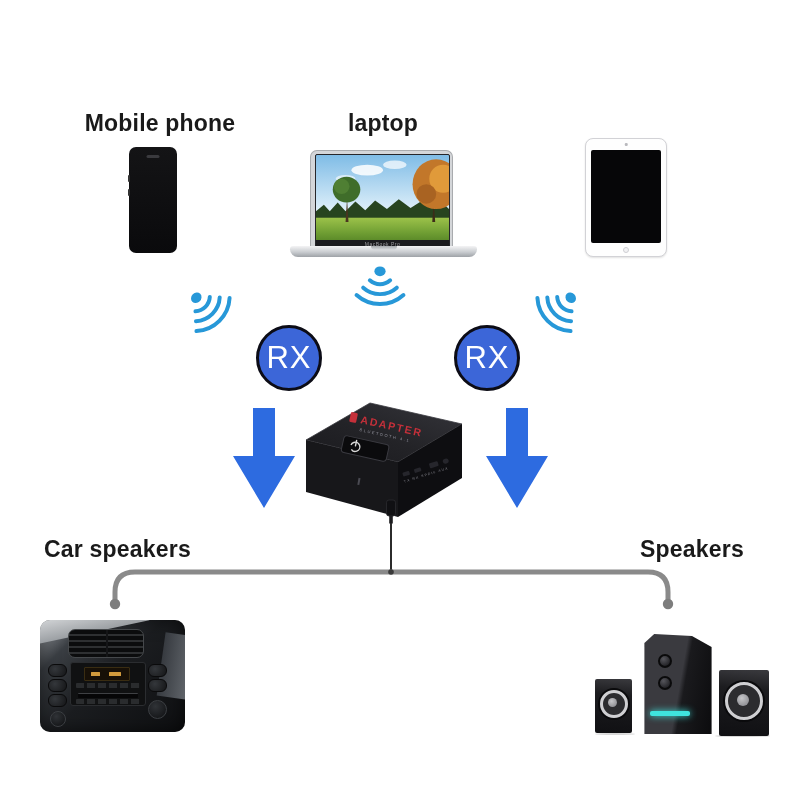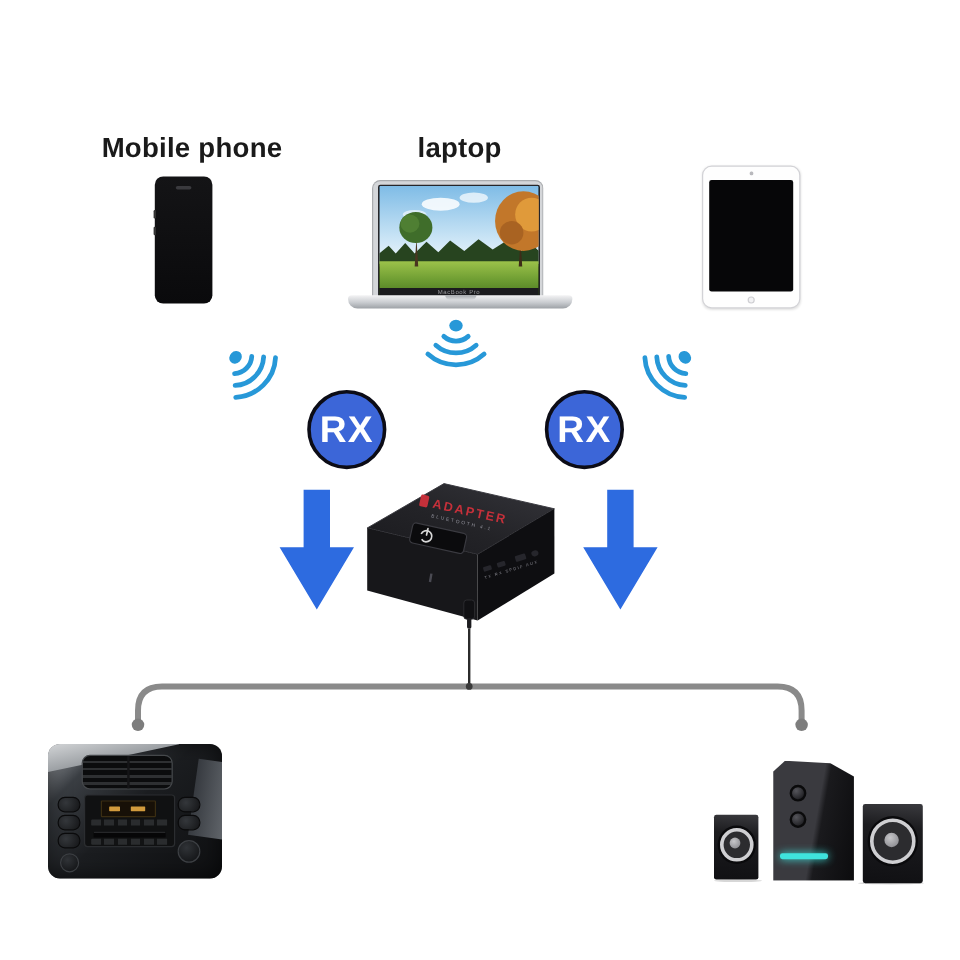--- a/index.html
+++ b/index.html
@@ -25,21 +25,21 @@
   .pad{left:585px;top:138px;width:80px;height:117px;background:#fefefe;border:1px solid #d2d2d6;border-radius:8px;box-shadow:0 1px 2px rgba(0,0,0,.12);}
   .pad .screen{position:absolute;left:5px;right:5px;top:11px;bottom:13px;background:#060608;border-radius:2px;}
   .pad .cam{position:absolute;left:50%;top:4px;transform:translateX(-50%);width:2.5px;height:2.5px;border-radius:50%;background:#b9b9bd;}
   .pad .home{position:absolute;left:50%;bottom:3px;transform:translateX(-50%);width:6px;height:6px;border-radius:50%;border:1px solid #cfcfd3;background:#f2f2f4;box-sizing:border-box;}
 
   
   .wifi{width:70px;height:49px;}
   .wifi svg{display:block;width:100%;height:100%;}
 
   
-  .rx{width:66px;height:66px;border-radius:50%;background:var(--rx-fill,#3c66d8);border:3px solid var(--rx-border,#0c0c16);box-sizing:border-box;display:flex;align-items:center;justify-content:center;color:#fff;font-size:31px;font-weight:700;letter-spacing:1px;}
+  .rx{width:66px;height:66px;border-radius:50%;background:var(--rx-fill,#3c66d8);border:3px solid var(--rx-border,#0c0c16);box-sizing:border-box;display:flex;align-items:center;justify-content:center;color:#fff;font-size:31px;font-weight:400;letter-spacing:1px;}
 
   
   .arrow svg{display:block;}
 
   
   .cable{left:390px;top:524px;width:2px;height:50px;background:#2b2b2b;}
 
   
   .car{left:40px;top:620px;width:145px;height:112px;border-radius:10px;overflow:hidden;background:linear-gradient(135deg,#c3c6c9 0%,#82868b 7%,#3a3e43 20%,#1b1d20 48%,#0e0f11 100%);box-shadow:inset 0 0 18px rgba(0,0,0,.6);}
   .car .vent{position:absolute;left:28px;top:9px;width:74px;height:27px;background:repeating-linear-gradient(180deg,#0b0c0d 0 4px,#2e3032 4px 6px);border:1px solid #45484b;border-radius:7px;}
@@ -200,20 +200,22 @@
 
       <g>
         <rect x="90.5" y="104" width="9" height="16" rx="2.5" fill="#101013" stroke="#2c2c30" stroke-width="0.8"></rect>
         <rect x="93.2" y="119" width="3.6" height="9" rx="1.5" fill="#1c1c1f"></rect>
       </g>
     </svg>
   </div>
 
   <div class="abs cable"></div>
 
+  <div class="label" style="left:44px;top:536px;">Car speakers</div>
+  <div class="label" style="left:640px;top:536px;">Speakers</div>
 
   <div class="abs" style="left:100px;top:560px;width:600px;height:60px;">
     <svg width="600" height="60" viewBox="0 0 600 60">
       <path d="M15,40 L15,32 Q15,12 35,12 L548,12 Q568,12 568,32 L568,40" fill="none" stroke="var(--bracket,#8a8a8a)" stroke-width="5" stroke-linecap="round"></path>
       <circle cx="15" cy="44" r="5.2" fill="#7d7d7d"></circle>
       <circle cx="568" cy="44" r="5.2" fill="#7d7d7d"></circle>
       <circle cx="291" cy="12" r="2.8" fill="#3a3a3a"></circle>
     </svg>
   </div>
 

